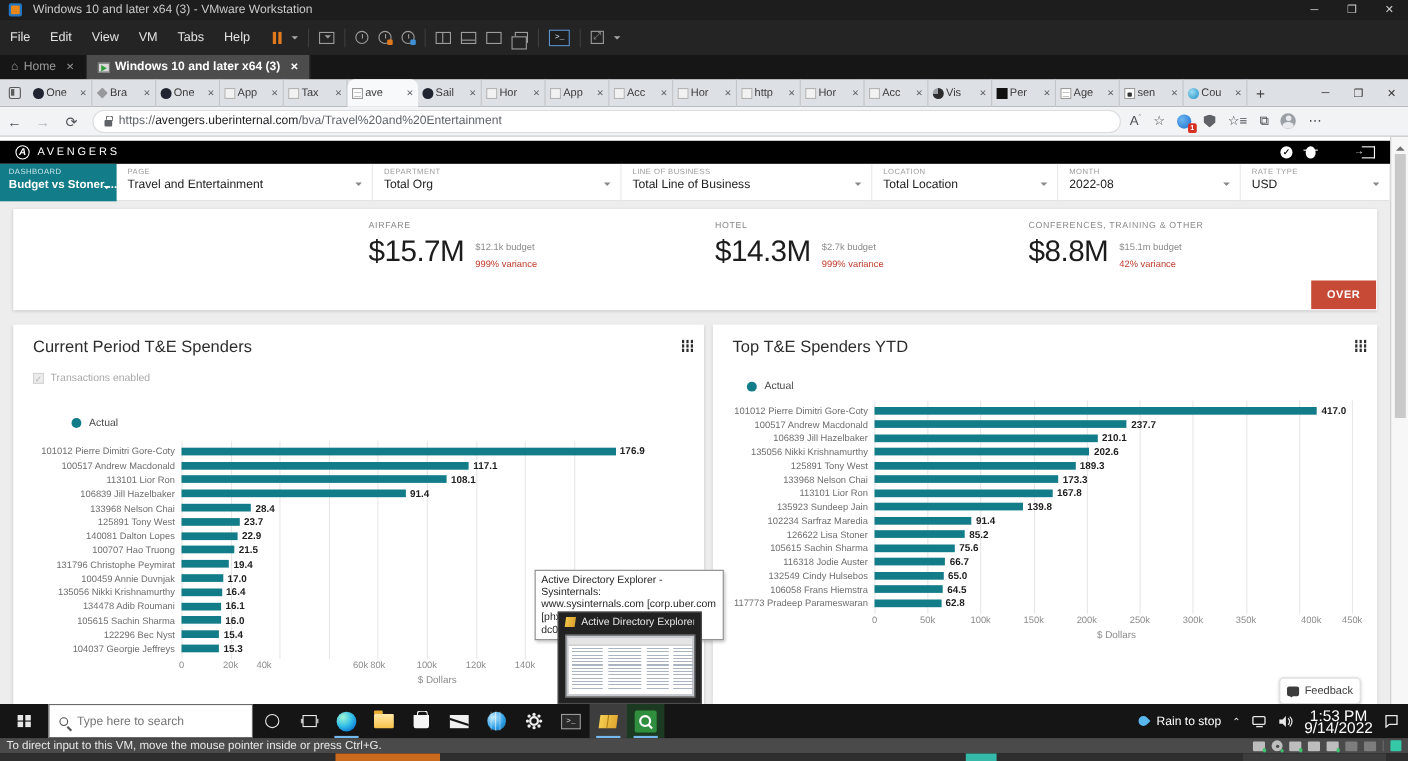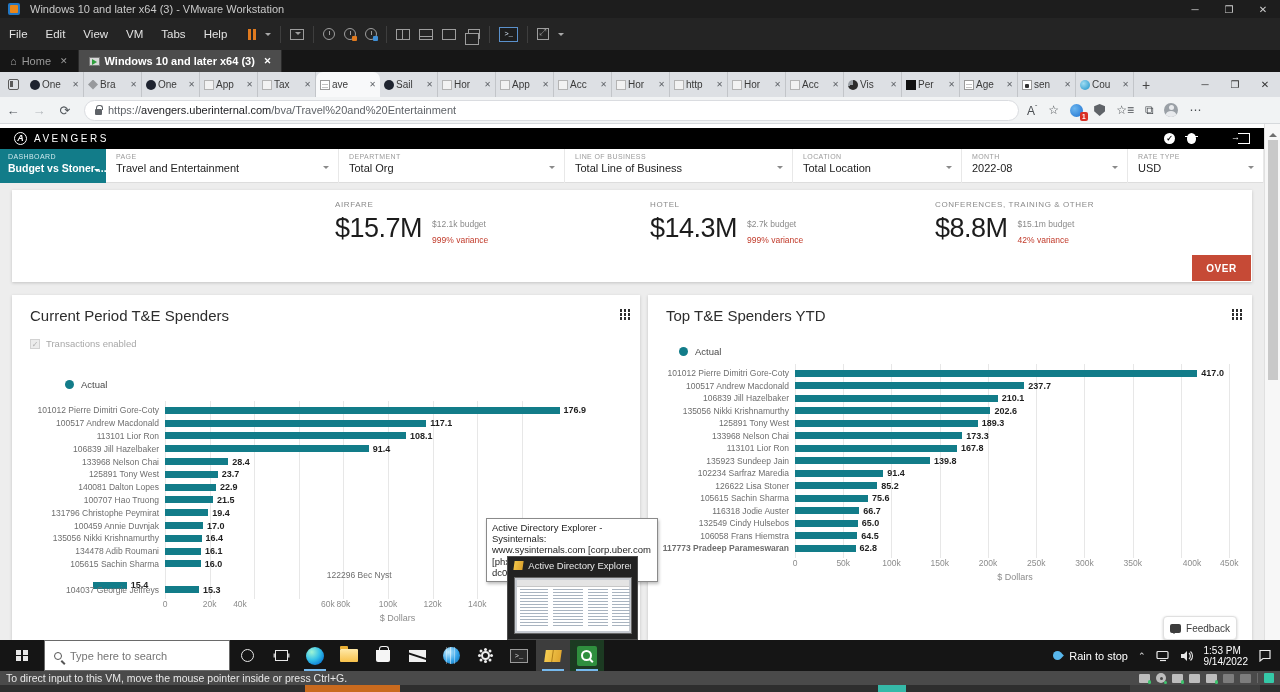--- a/index.html
+++ b/index.html
@@ -183,21 +183,21 @@
 .app-terminal{width:18px;height:14px;background:#2a2a2a;border:1px solid #9a9a9a;color:#ddd;font-size:7px;line-height:12px;text-align:center;font-family:"Liberation Mono",monospace}
 .app-ad-explorer{width:16px;height:12px;background:linear-gradient(100deg,#f6ce52,#dfa52e);transform:skewX(-8deg);position:relative}
 .app-ad-explorer::after{content:"";position:absolute;left:7px;top:0;bottom:0;width:1px;background:#b07f18}
 .app-search-tool{width:20px;height:20px;background:#2f8f3e;border-radius:2px;position:relative}
 .app-search-tool::before{content:"";position:absolute;left:4px;top:4px;width:7px;height:7px;border:2px solid #fff;border-radius:50%}
 .app-search-tool::after{content:"";position:absolute;left:12.5px;top:12.5px;width:5px;height:2px;background:#fff;transform:rotate(45deg);transform-origin:0 0}
 #tray{margin-left:auto;display:flex;align-items:center;gap:10px;padding-right:8px;color:#fff}
 .weather{display:flex;align-items:center;gap:7px;font-size:11px}
 .drop{width:9px;height:9px;background:#58b7ec;border-radius:50% 0 50% 50%;transform:rotate(45deg)}
 .tray-chevron{font-size:9px;color:#e8e8e8}
-.clockblk{text-align:left;font-size:10px;line-height:11px}
+.clockblk{text-align:center;font-size:14px;line-height:11px}
 .trayico svg{display:block}
 
 #vmstatus{position:absolute;left:0;top:671px;width:1280px;height:14px;background:#4a4a4a;display:flex;align-items:center;color:#e8e8e8;font-size:10.5px;padding:0 6px}
 .devs{margin-left:auto;display:flex;align-items:center;gap:6px}
 .dev{width:11px;height:9px;background:#bdbdbd;border-radius:1px;position:relative}
 .dev.cd{border-radius:50%;width:10px;height:10px}
 .dev.cd::before{content:"";position:absolute;left:3.5px;top:3.5px;width:3px;height:3px;border-radius:50%;background:#4a4a4a}
 .dev.dot::after{content:"";position:absolute;right:-1px;bottom:-1px;width:3.5px;height:3.5px;border-radius:50%;background:#3ec46d}
 .dev.dim{opacity:.45}
 .devsep{width:1px;height:10px;background:#6a6a6a}
@@ -594,21 +594,21 @@
                 <span class="cval">16.1</span>
               </div>
             </div>
             <div class="crow" style="height: 12.8px;">
               <div class="clabel" style="width: 145px;">105615 Sachin Sharma</div>
               <div class="cbars" style="width: 465px;">
                 <div class="cbar" style="width: 7.67386%; background: rgb(18, 124, 137);"></div>
                 <span class="cval">16.0</span>
               </div>
             </div>
-            <div class="crow" style="height: 12.8px; flex-direction: column;">
+            <div class="crow" style="height: 12.8px;">
               <div class="clabel" style="width: 145px;">122296 Bec Nyst</div>
               <div class="cbars" style="width: 465px;">
                 <div class="cbar" style="width: 7.38609%; background: rgb(18, 124, 137);"></div>
                 <span class="cval">15.4</span>
               </div>
             </div>
             <div class="crow" style="height: 12.8px;">
               <div class="clabel" style="width: 145px;">104037 Georgie Jeffreys</div>
               <div class="cbars" style="width: 465px;">
                 <div class="cbar" style="width: 7.33813%; background: rgb(18, 124, 137);"></div>
@@ -746,21 +746,21 @@
               </div>
             </div>
             <div class="crow" style="height: 12.5px;">
               <div class="clabel" style="width: 139px;">106058 Frans Hiemstra</div>
               <div class="cbars" style="width: 440px;">
                 <div class="cbar" style="width: 14.1447%; background: rgb(18, 124, 137);"></div>
                 <span class="cval">64.5</span>
               </div>
             </div>
             <div class="crow" style="height: 12.5px;">
-              <div class="clabel" style="width: 139px; font-weight: bold;">117773 Pradeep Parameswaran</div>
+              <div class="clabel" style="width: 139px;">117773 Pradeep Parameswaran</div>
               <div class="cbars" style="width: 440px;">
                 <div class="cbar" style="width: 13.7719%; background: rgb(18, 124, 137);"></div>
                 <span class="cval">62.8</span>
               </div>
             </div>
           </div>
         <div class="caxis">
             <span class="ctick" style="left: 139px;">0</span>
             <span class="ctick" style="left: 187.246px;">50k</span>
             <span class="ctick" style="left: 235.491px;">100k</span>

